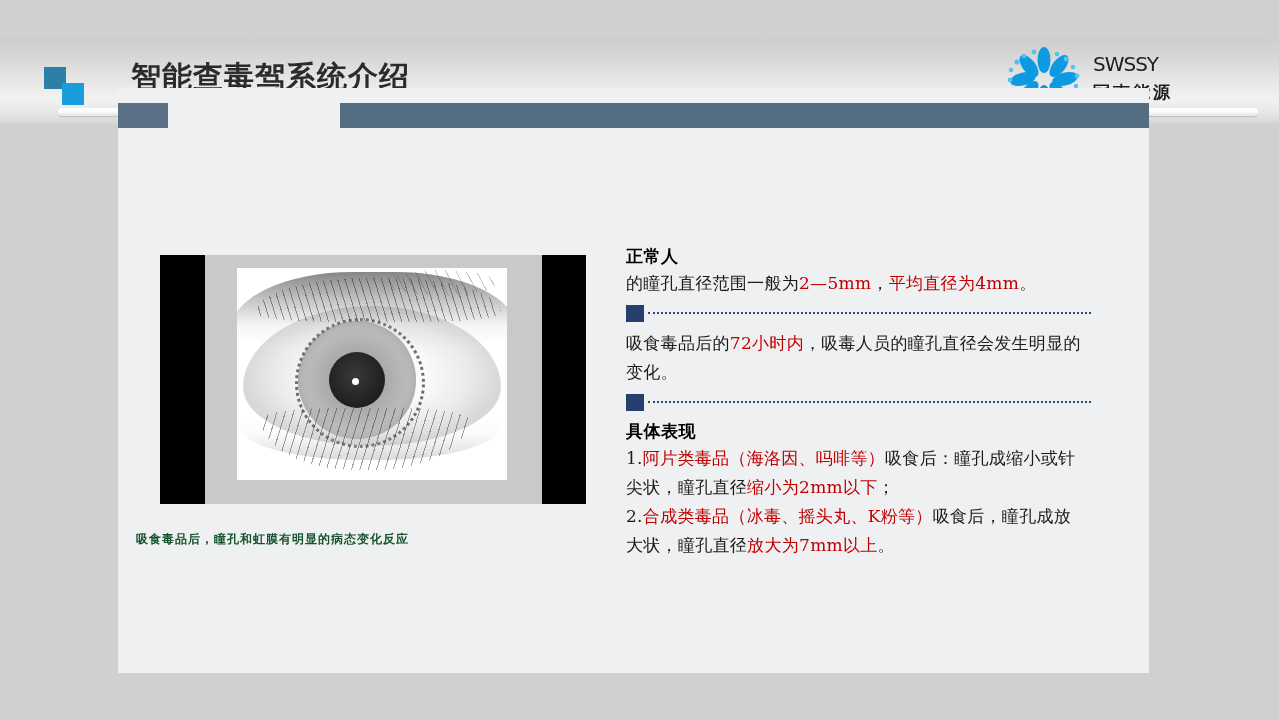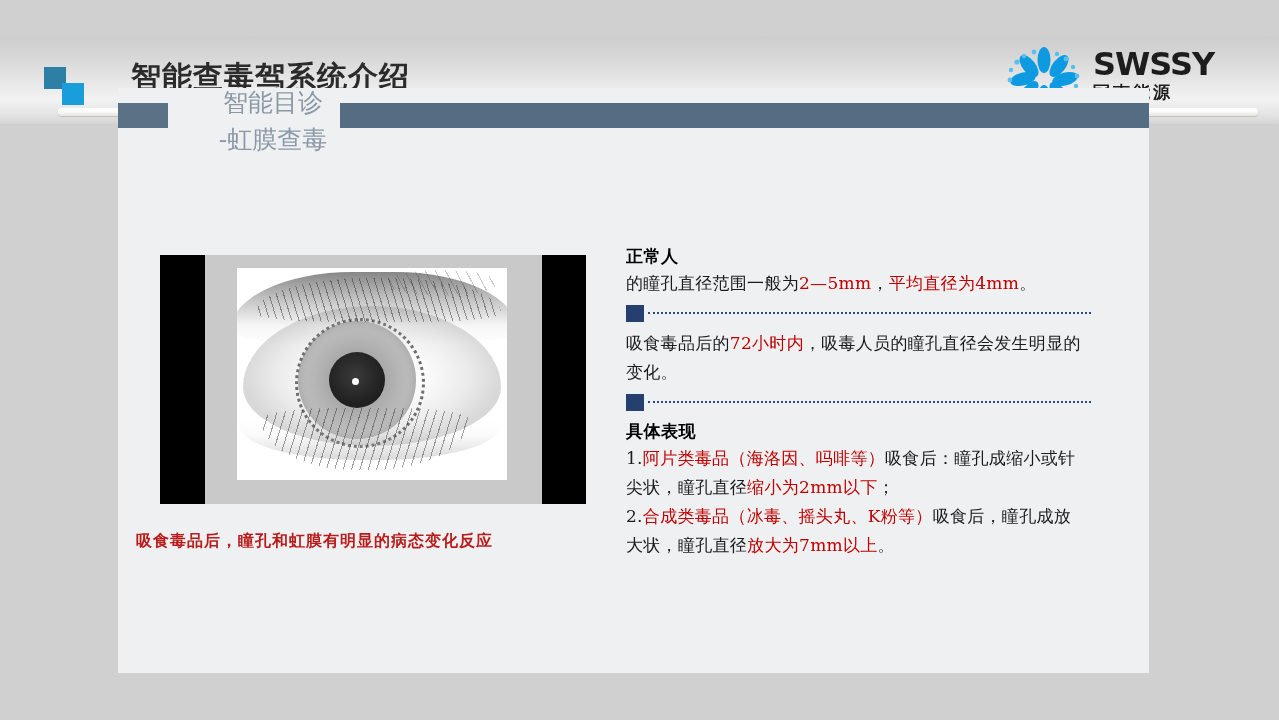--- a/index.html
+++ b/index.html
@@ -31,21 +31,21 @@
     border-radius:4px;
     box-shadow:0 1px 1px rgba(150,150,150,.45);
   }
 
   
   .logo-wrap{position:absolute;right:18px;top:8px;width:260px;height:70px;}
   .logo-mark{position:absolute;left:0;top:2px;width:86px;height:66px;}
   .logo-text{position:absolute;left:92px;top:4px;width:160px;}
   .logo-name{
     font-family:"DejaVu Sans","Liberation Sans",sans-serif;
-    font-weight:bold;font-size:32px;color:#1d1d1d;letter-spacing:-1px;
+    font-weight:normal;font-size:20px;color:#1d1d1d;letter-spacing:-1px;
     line-height:32px;
   }
   .logo-sub{
     font-family:"DejaVu Sans","Liberation Sans",sans-serif;
     font-weight:bold;font-size:17px;color:#1d1d1d;letter-spacing:3px;
     line-height:22px;margin-top:1px;
   }
 
   
   .panel{
@@ -130,21 +130,21 @@
   .brow{
     position:absolute;left:150px;top:2px;width:110px;height:26px;
     background:repeating-linear-gradient(62deg,rgba(60,60,60,.40) 0px,rgba(60,60,60,.40) 1px,rgba(0,0,0,0) 1px,rgba(0,0,0,0) 9px);
     border-radius:50%;
     opacity:.7;
   }
 
   .eye-caption{
     position:absolute;left:18px;top:443px;width:496px;
     font-family:"DejaVu Serif","Liberation Serif",serif;
-    font-weight:bold;font-size:16px;color:#b91c1c;
+    font-weight:bold;font-size:12px;color:#14532d;
     letter-spacing:1px;white-space:nowrap;
   }
 
   
   .rcol{position:absolute;left:508px;top:155px;width:455px;}
   .r-head{
     font-family:"DejaVu Serif","Liberation Serif",serif;
     font-weight:bold;font-size:17px;color:#000000;line-height:26px;
     letter-spacing:.5px;
   }
@@ -214,24 +214,20 @@
     </div>
   </div>
 </div>
 
 <div class="panel">
 
   <div class="title-block">
     <div class="title-bar-left"></div>
     <div class="title-bar-right"></div>
   </div>
-  <div class="slide-title">
-    <span>智能目诊</span>
-    <span class="l2">-虹膜查毒</span>
-  </div>
 
   <div class="eye-figure">
     <div class="eye-frame">
       <div class="eye-photo">
         <div class="sclera"></div>
         <div class="iris"></div>
         <div class="iris-dots"></div>
         <div class="pupil"></div>
         <div class="glint"></div>
         <div class="lid-top"></div>

